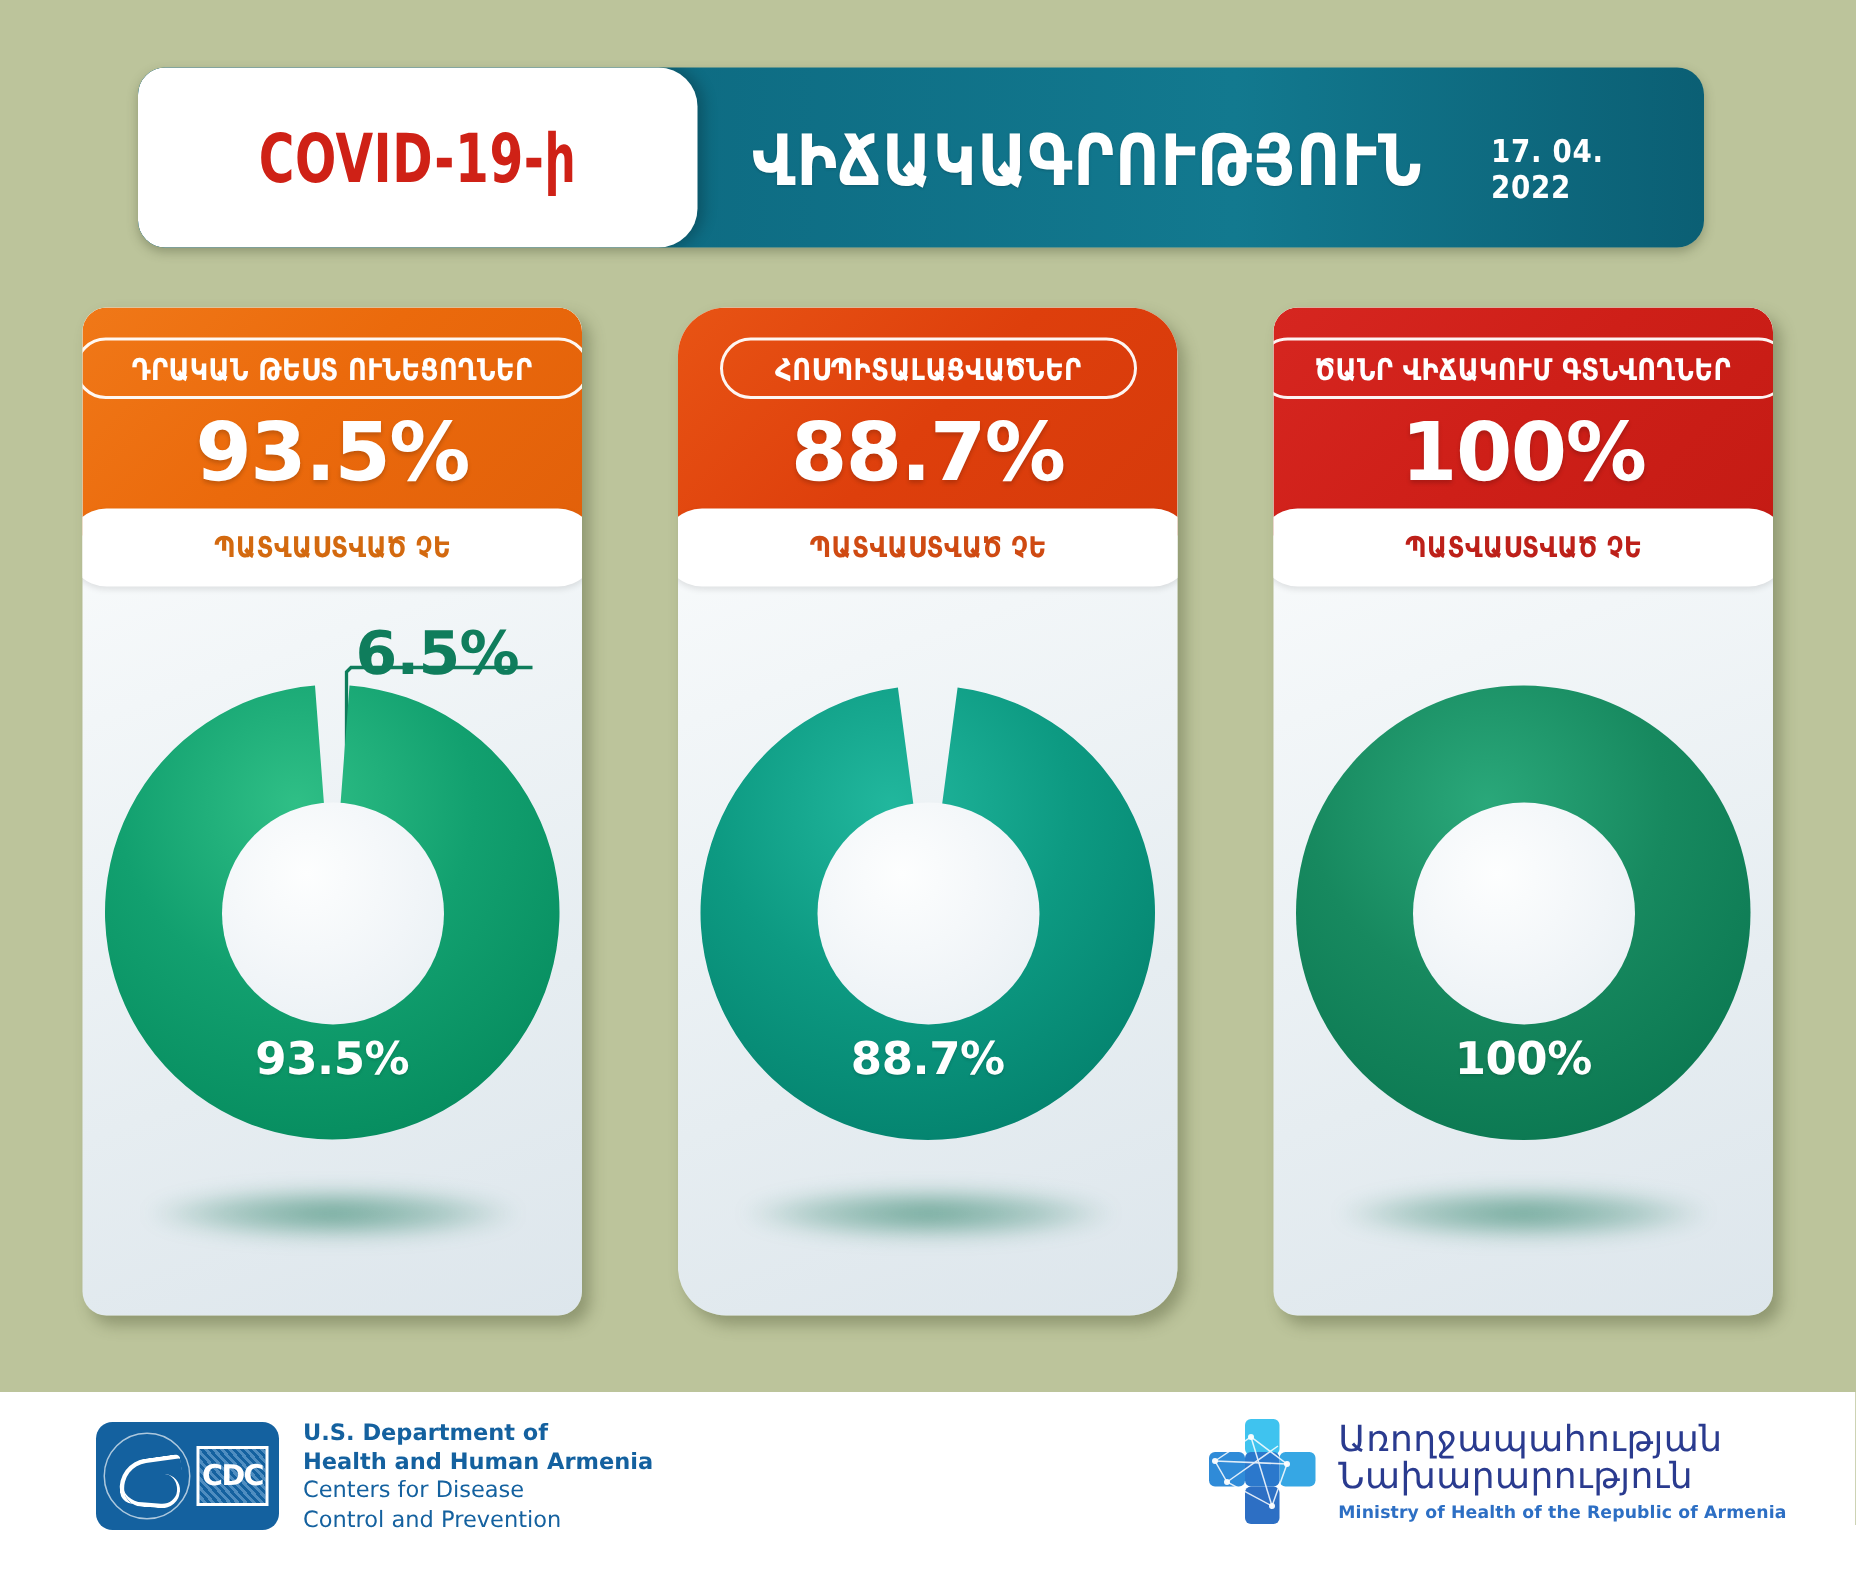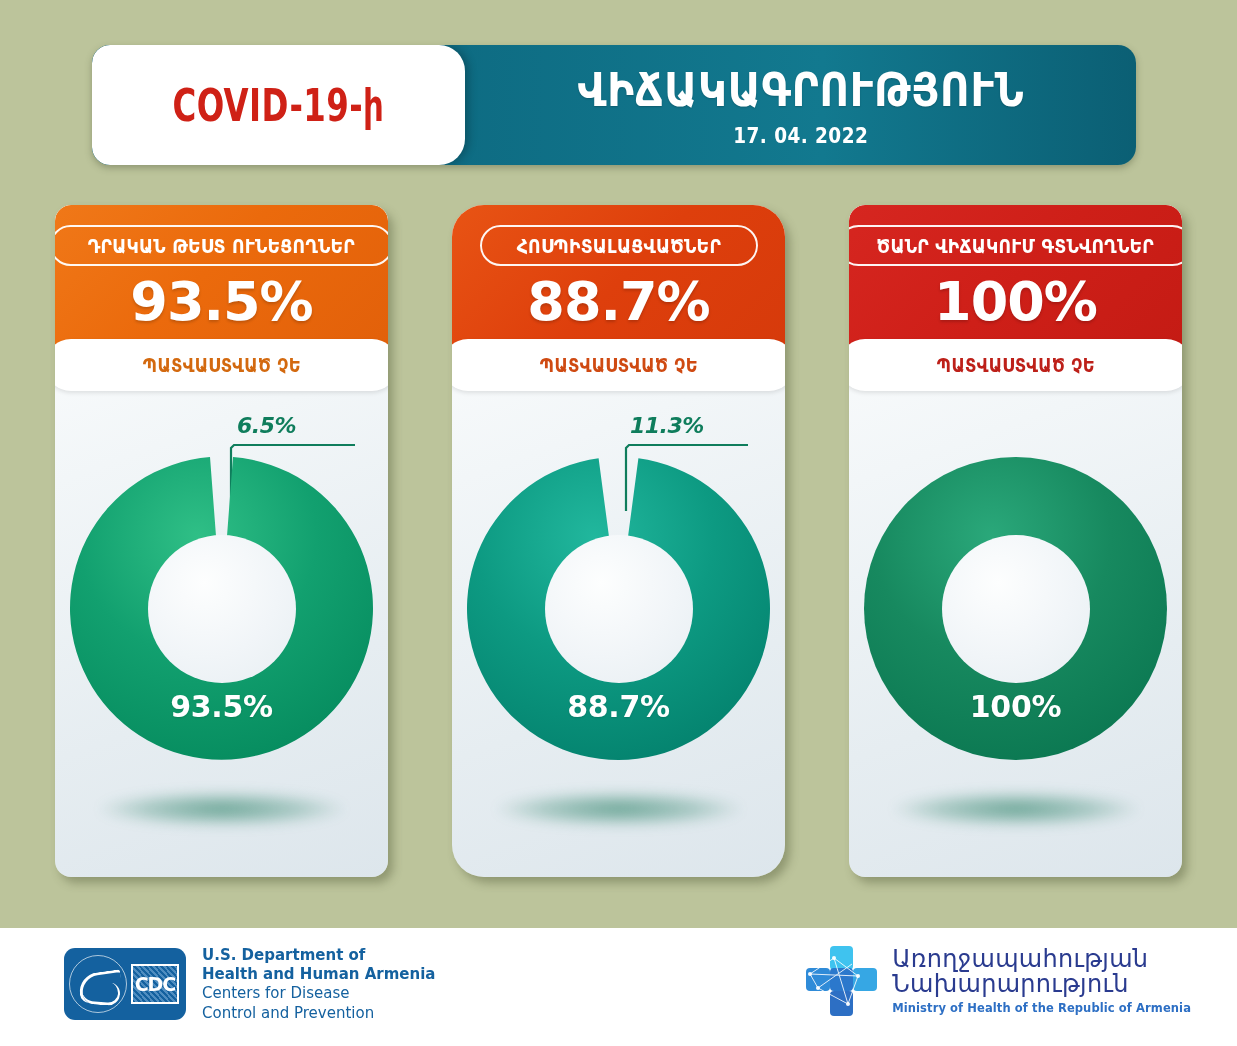--- a/index.html
+++ b/index.html
@@ -26,21 +26,21 @@
     position:relative; z-index:2;
     box-shadow:4px 0 9px rgba(0,0,0,.22);
   }
   .header-left-title {
     color:#cf2116; font-size:45px; font-weight:bold;
     letter-spacing:.5px;
     transform:scaleX(.80);
     font-family:"DejaVu Sans Condensed","Liberation Sans Narrow","Liberation Sans",sans-serif;
   }
   .header-right {
-    flex:1; display:flex; flex-direction:column;
+    flex:1; display:flex; flex-direction:row;
     align-items:center; justify-content:center; padding-top:4px;
   }
   .header-right-title {
     color:#ffffff; font-size:47px; font-weight:bold; line-height:1;
     transform:scaleX(.86); letter-spacing:1px;
     text-shadow:0 1px 2px rgba(0,0,0,.2);
   }
   .header-right-date {
     color:#ffffff; font-size:21px; font-weight:bold; margin-top:11px;
     transform:scaleX(.88); letter-spacing:.5px;
@@ -95,22 +95,22 @@
   }
   .c1 .card-sub-label { color:#d3690f; }
   .c2 .card-sub-label { color:#cf4a12; }
   .c3 .card-sub-label { color:#bd2019; }
 
   
   .donut-area { position:absolute; left:0; top:186px; width:333px; height:486px; }
 
   .callout { position:absolute; left:0; top:0; width:333px; height:120px; }
   .callout-label {
-    position:absolute; top:22px; font-size:22px; font-weight:bold;
-    color:#0f7d5c; letter-spacing:-.5px;font-style:italic;
+    position:absolute; top:22px; font-size:40px; font-weight:bold;
+    color:#0f7d5c; letter-spacing:-.5px;
   }
   .c1 .callout-label { left:182px; }
   .c2 .callout-label { left:178px; }
   .callout svg { position:absolute; left:0; top:0; }
 
   .donut-wrap {
     position:absolute; left:11px; top:62px; width:311px; height:311px;
   }
   .donut { position:absolute; left:0; top:0; width:311px; height:311px; }
   .donut-hole {
@@ -238,26 +238,20 @@
     <div class="card-top">
       <div class="card-badge">
         <span class="card-badge-label">ՀՈՍՊԻՏԱԼԱՑՎԱԾՆԵՐ</span>
       </div>
       <div class="card-value">88.7%</div>
     </div>
     <div class="card-sub">
       <span class="card-sub-label">ՊԱՏՎԱՍՏՎԱԾ ՉԵ</span>
     </div>
     <div class="donut-area">
-      <div class="callout">
-        <svg width="333" height="120">
-          <polyline points="174,125 174,57 177,54 296,54" fill="none" stroke="#0f7d5c" stroke-width="2.2"></polyline>
-        </svg>
-        <div class="callout-label">11.3%</div>
-      </div>
       <div class="donut-wrap">
         <svg class="donut" viewBox="0 0 311 311">
           <defs>
             <radialGradient id="g2" cx="42%" cy="26%" r="82%">
               <stop offset="0%" stop-color="#21b79d"></stop>
               <stop offset="48%" stop-color="#0d9a82"></stop>
               <stop offset="100%" stop-color="#03806c"></stop>
             </radialGradient>
           </defs>
           <path d="M 155.5 155.5 L 175.4 5.30 A 151.5 151.5 0 1 1 135.6 5.30 Z" fill="url(#g2)"></path>

